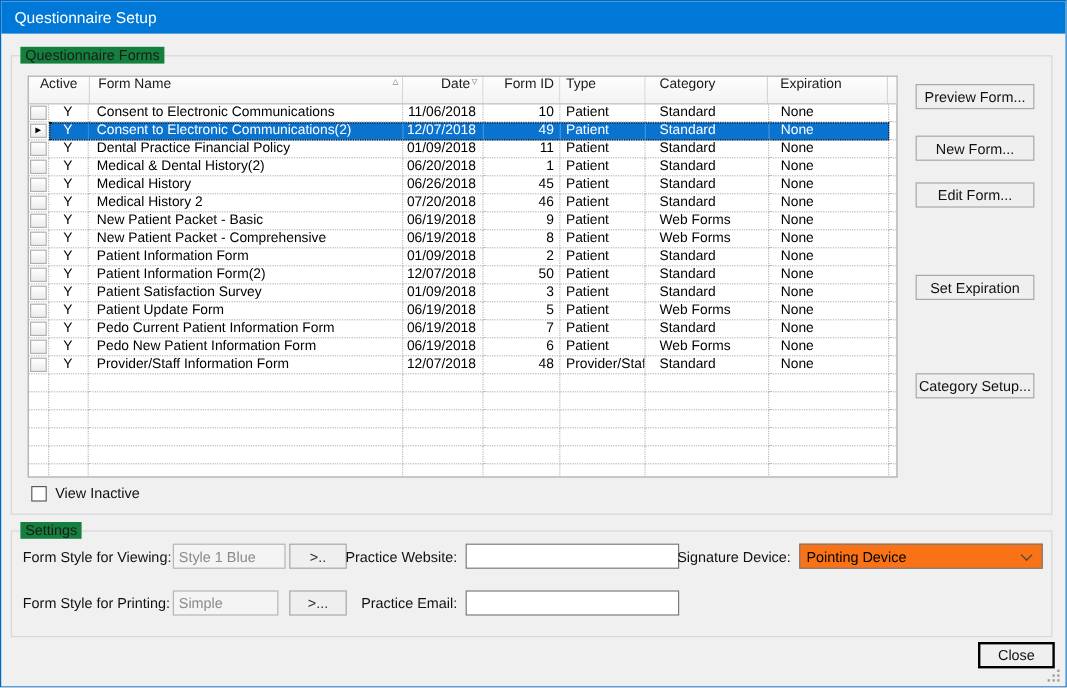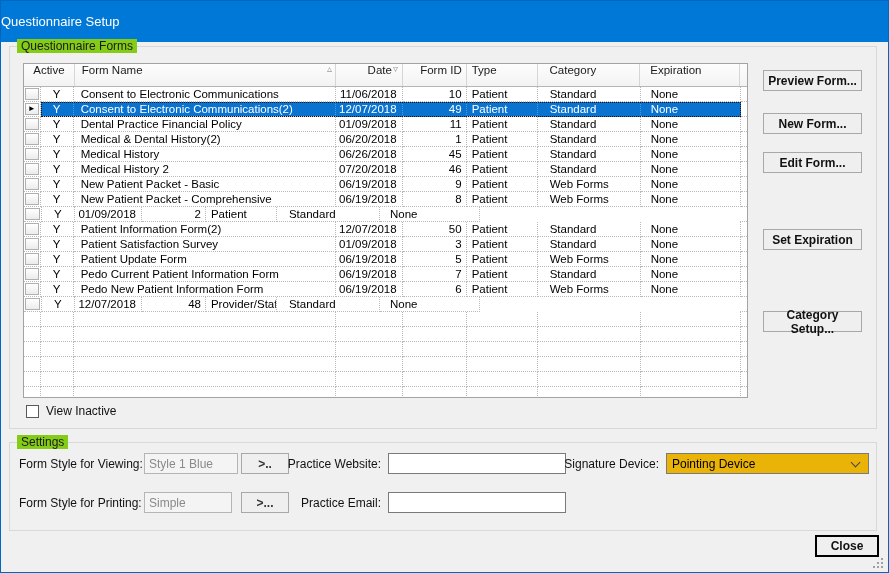--- a/index.html
+++ b/index.html
@@ -4,26 +4,26 @@
 <style>
   html,body{margin:0;padding:0;background:#fff;}
   *{box-sizing:border-box;}
   #dialog{
     position:relative;width:889px;height:573px;
     background:#f0f0f0;border:1px solid #0067c0;
     font-family:"Liberation Sans",sans-serif;font-size:12px;color:#000;
     overflow:hidden;
   }
   
-  .titlebar{position:absolute;left:0;top:0;width:100%;height:41px;background:#0078d7;
-    display:flex;align-items:center;}
+  .titlebar{position:absolute;left:0;top:0;width:100%;height:27px;background:#0078d7;
+    display:flex;align-items:center;padding-left:11px;}
   .titlebar .title{color:#fff;font-size:13px;}
   
   .groupbox{position:absolute;border:1px solid #d8d8d8;background:#f0f0f0;}
-  .groupbox-label{position:absolute;background:#84cc16;padding:0 4px;font-size:12px;color:#1a1a1a;line-height:14px;}
+  .groupbox-label{position:absolute;background:#15803d;padding:0 4px;font-size:12px;color:#1a1a1a;line-height:14px;}
   
   .grid{position:absolute;left:22px;top:62px;width:725px;height:335px;background:#fff;
     border:1px solid #a3a3a3;overflow:hidden;font-size:11.5px;}
   .grid-header{display:flex;height:23px;background:#fafafa;border-bottom:1px solid #b5b5b5;}
   .hcell{display:flex;align-items:flex-start;border-right:1px solid #d6d6d6;background:linear-gradient(#fdfdfd,#f3f3f3);
     color:#1a1a1a;overflow:hidden;white-space:nowrap;}
   .hcell.h-active{width:51px;justify-content:center;}
   .hcell.h-name{width:262px;padding-left:7px;padding-right:3px;justify-content:space-between;}
   .hcell.h-date{width:67px;justify-content:flex-end;padding-right:4px;gap:1px;}
   .hcell.h-id{width:64px;justify-content:flex-end;padding-right:4px;}
@@ -50,32 +50,32 @@
   .cell.exp{width:100px;padding-left:10px;border-right:1px dotted #b9b9b9;}
   .cell.filler{width:7px;border-right:none;}
   .grid-row.selected .row-main{outline:1px dotted #111;outline-offset:-1px;}
   .grid-row.selected .row-main .cell{background:#0a73d0;color:#fff;border-right-color:#4a9ae0;}
   
   .checkbox{position:absolute;width:13px;height:13px;background:#fff;border:1px solid #5a5a5a;}
   .check-label{position:absolute;font-size:12px;color:#111;}
   
   .btn{position:absolute;background:#efefef;border:1px solid #a8a8a8;color:#111;
     font-family:"Liberation Sans",sans-serif;font-size:12px;display:flex;align-items:center;justify-content:center;
-    padding:0;cursor:default;font-weight:bold;}
+    padding:0;cursor:default;}
   .side-btn{left:762px;width:99px;height:21px;}
   .annotation-box{position:absolute;left:757px;top:187px;width:109px;height:31px;border:2px solid #dd1111;}
   .annotation-box .btn{position:absolute;left:3px;top:3px;width:99px;height:21px;}
   .close-btn{left:814px;top:534px;width:64px;height:22px;border:2px solid #000000;}
   .small-btn{width:48px;height:21px;color:#333;}
   
   .field-label{position:absolute;font-size:12px;color:#111;text-align:right;white-space:nowrap;}
   .textbox{position:absolute;height:21px;border:1px solid #7a7a7a;background:#fff;
     font-family:"Liberation Sans",sans-serif;font-size:12px;padding:0 4px;}
   .textbox.disabled{border:1px solid #b5b5b5;background:#f4f4f4;color:#8a8a8a;display:flex;align-items:center;}
-  .combo{position:absolute;left:665px;top:452px;width:203px;height:21px;border:1px solid #7a7a7a;background:#eab308;
+  .combo{position:absolute;left:665px;top:452px;width:203px;height:21px;border:1px solid #7a7a7a;background:#f97316;
     display:flex;align-items:center;padding-left:5px;}
   .combo .chev{position:absolute;right:9px;top:5px;width:7px;height:7px;
     border-right:1.4px solid #444;border-bottom:1.4px solid #444;transform:rotate(45deg);}
   
   .grip{position:absolute;left:872px;top:557px;width:12px;height:12px;}
   .grip::after{content:"";position:absolute;left:0;top:8px;width:2px;height:2px;background:#a0a0a0;
     box-shadow:4px 0 #a0a0a0,8px 0 #a0a0a0,4px -4px #a0a0a0,8px -4px #a0a0a0,8px -8px #a0a0a0;}
 </style>
 </head>
 <body>
@@ -238,20 +238,21 @@
             <div class="cell exp">None</div>
           </div>
           <div class="cell filler"></div>
         </div>
         <div class="grid-row">
           <div class="cell rowsel">
             <div class="rowsel-box"></div>
           </div>
           <div class="row-main">
             <div class="cell active">Y</div>
+            <div class="cell name">Patient Information Form</div>
             <div class="cell date">01/09/2018</div>
             <div class="cell id">2</div>
             <div class="cell type">Patient</div>
             <div class="cell category">Standard</div>
             <div class="cell exp">None</div>
           </div>
           <div class="cell filler"></div>
         </div>
         <div class="grid-row">
           <div class="cell rowsel">
@@ -327,20 +328,21 @@
             <div class="cell exp">None</div>
           </div>
           <div class="cell filler"></div>
         </div>
         <div class="grid-row">
           <div class="cell rowsel">
             <div class="rowsel-box"></div>
           </div>
           <div class="row-main">
             <div class="cell active">Y</div>
+            <div class="cell name">Provider/Staff Information Form</div>
             <div class="cell date">12/07/2018</div>
             <div class="cell id">48</div>
             <div class="cell type">Provider/Staff</div>
             <div class="cell category">Standard</div>
             <div class="cell exp">None</div>
           </div>
           <div class="cell filler"></div>
         </div>
         <div class="grid-row">
           <div class="cell rowsel"></div>

